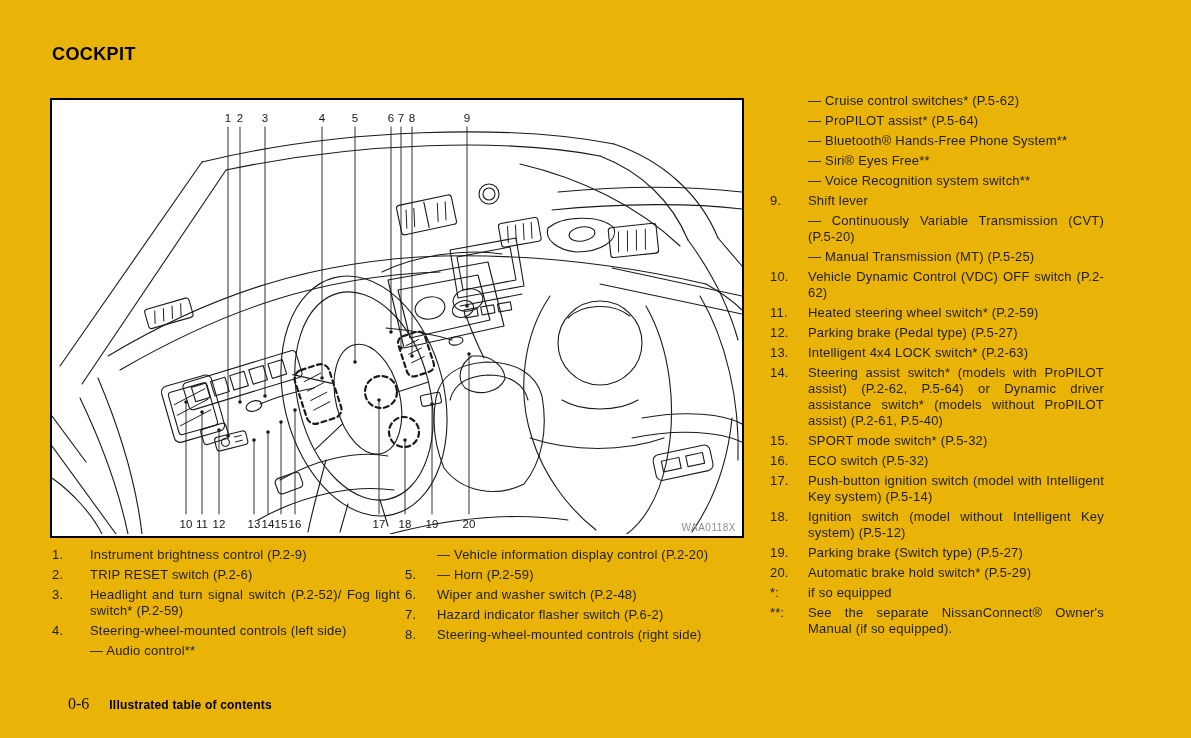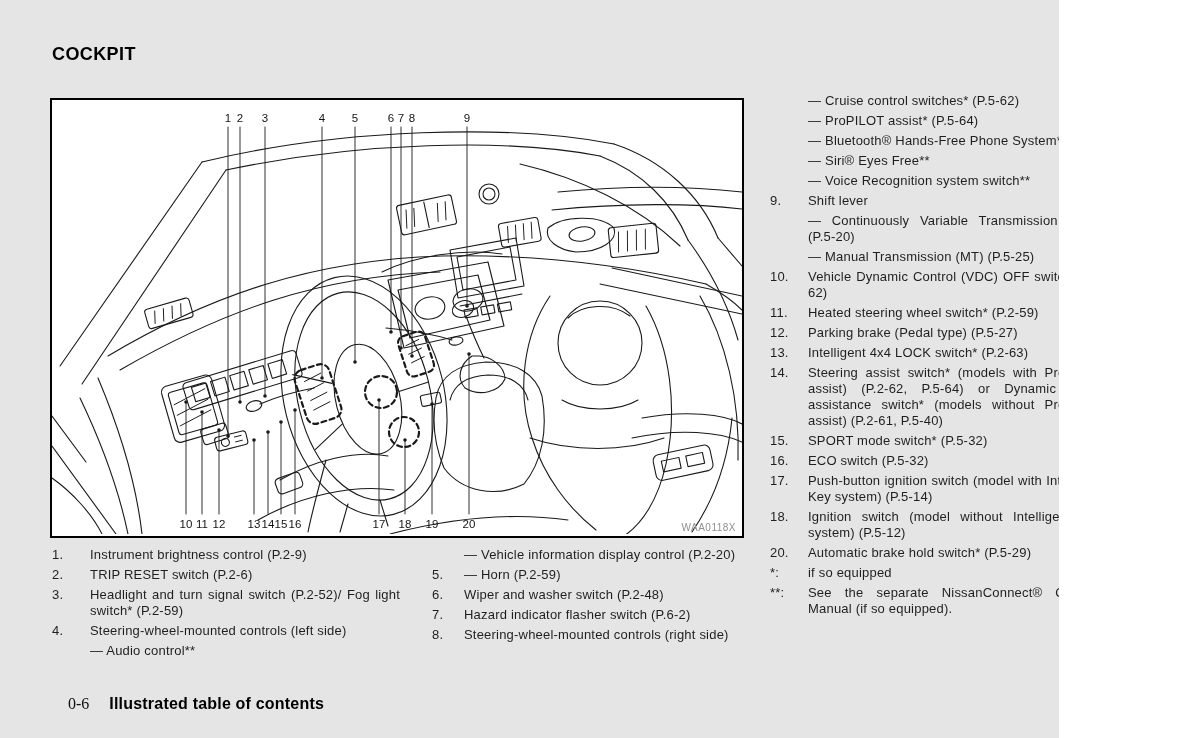--- a/index.html
+++ b/index.html
@@ -1,36 +1,36 @@
 <!DOCTYPE html>
 <html><head>
 <meta charset="utf-8">
 <style>
   html,body{margin:0;padding:0;background:#ffffff;}
-  #page{position:relative;width:1059px;height:738px;background:#e5e5e5;overflow:hidden;
+  #page{position:relative;width:1191px;height:738px;background:#eab308;overflow:hidden;
         font-family:"Liberation Sans",sans-serif;color:#1f1f1f;}
   #title{position:absolute;left:52px;top:44px;font-size:18px;font-weight:bold;
          letter-spacing:.4px;color:#000;}
   #figure{position:absolute;left:50px;top:98px;width:694px;height:440px;
           border:2px solid #000;box-sizing:border-box;background:#fff;}
   #figure svg{position:absolute;left:0;top:0;}
   #figcode{position:absolute;right:6px;bottom:3px;font-size:10px;letter-spacing:.5px;color:#8f8f8f;}
   .col{position:absolute;font-size:13px;line-height:16px;letter-spacing:.2px;}
   #colA{left:52px;top:547px;width:348px;}
-  #colB{left:432px;top:547px;width:328px;}
+  #colB{left:405px;top:547px;width:328px;}
   #colR{left:770px;top:93px;width:334px;}
   .item{display:flex;margin-bottom:4px;}
   .num{flex:none;width:38px;}
   #colB .num{width:32px;}
   .txt{flex:1;text-align:justify;}
   .sub{margin-top:4px;text-align:justify;}
   .txt > .sub:first-child{margin-top:0;}
   #footer{position:absolute;left:68px;top:695px;display:flex;align-items:baseline;gap:20px;}
   #footer .pnum{font-family:"Liberation Serif",serif;font-size:16px;color:#111;}
-  #footer .sect{font-size:16px;font-weight:bold;letter-spacing:.2px;color:#000;}
+  #footer .sect{font-size:12px;font-weight:bold;letter-spacing:.2px;color:#000;}
 </style>
 </head>
 <body>
 
 <div id="page">
 
   <div id="title">COCKPIT</div>
 
   <div id="figure">
     <svg width="690" height="434" viewBox="0 0 690 434">
@@ -414,20 +414,26 @@
           <div>Push-button ignition switch (model with Intelligent Key system) (P.5-14)</div>
         </div>
     </div>
     <div class="item">
       <span class="num">18.</span>
       <div class="txt">
           <div>Ignition switch (model without Intelligent Key system) (P.5-12)</div>
         </div>
     </div>
     <div class="item">
+      <span class="num">19.</span>
+      <div class="txt">
+          <div>Parking brake (Switch type) (P.5-27)</div>
+        </div>
+    </div>
+    <div class="item">
       <span class="num">20.</span>
       <div class="txt">
           <div>Automatic brake hold switch* (P.5-29)</div>
         </div>
     </div>
     <div class="item">
       <span class="num">*:</span>
       <div class="txt">
           <div>if so equipped</div>
         </div>

